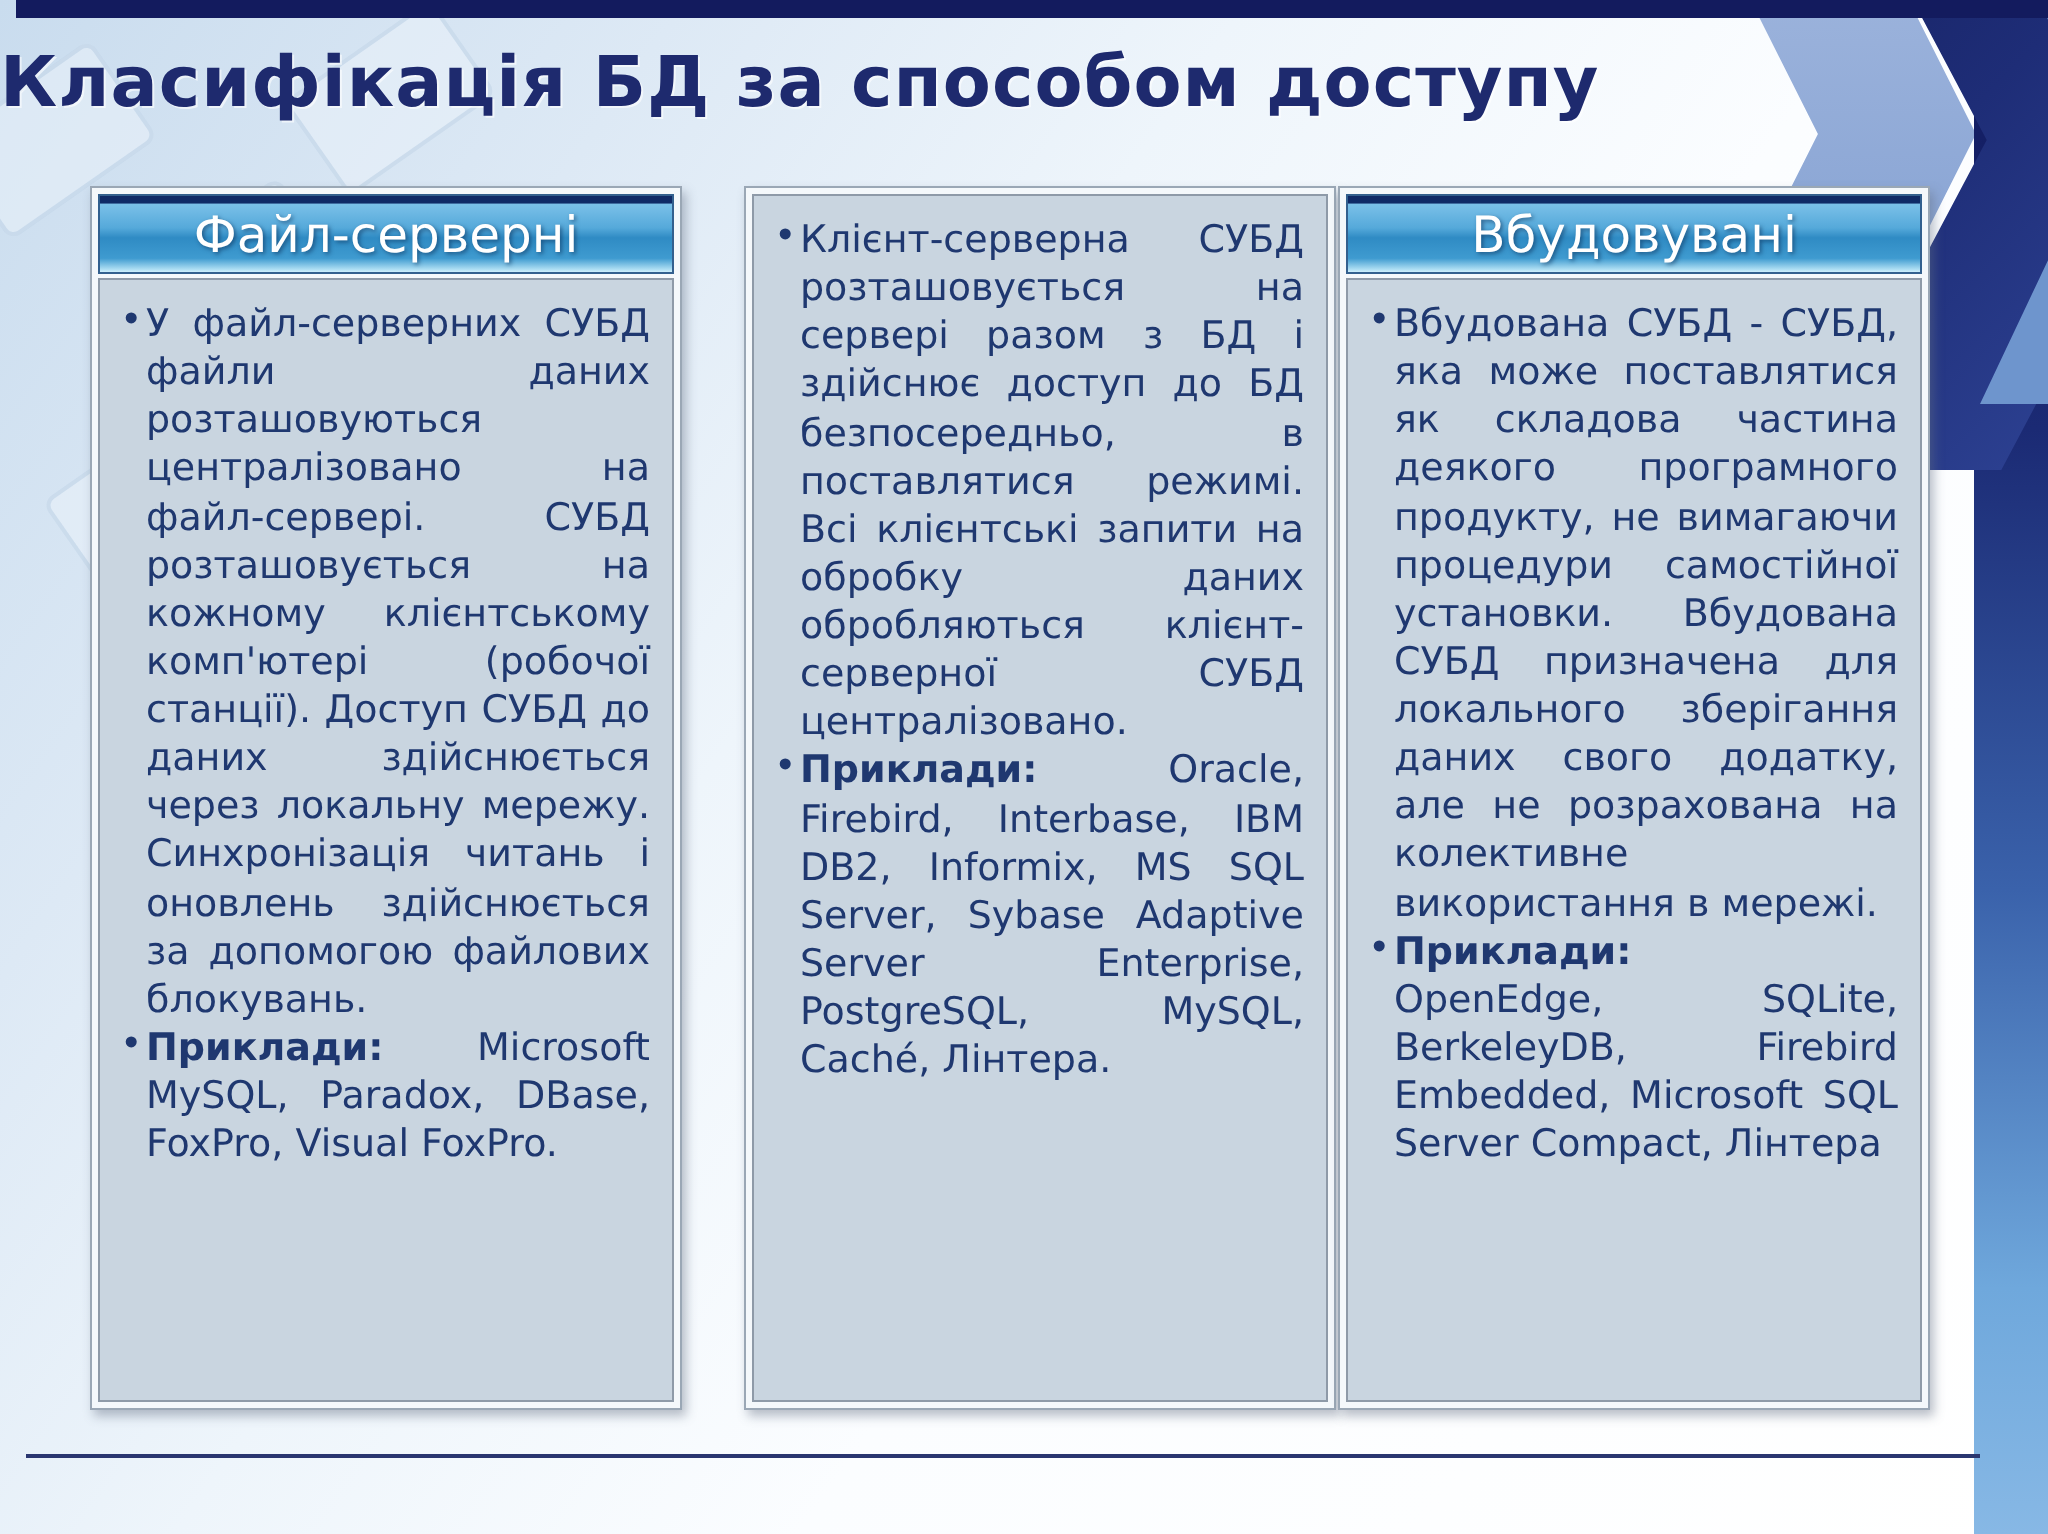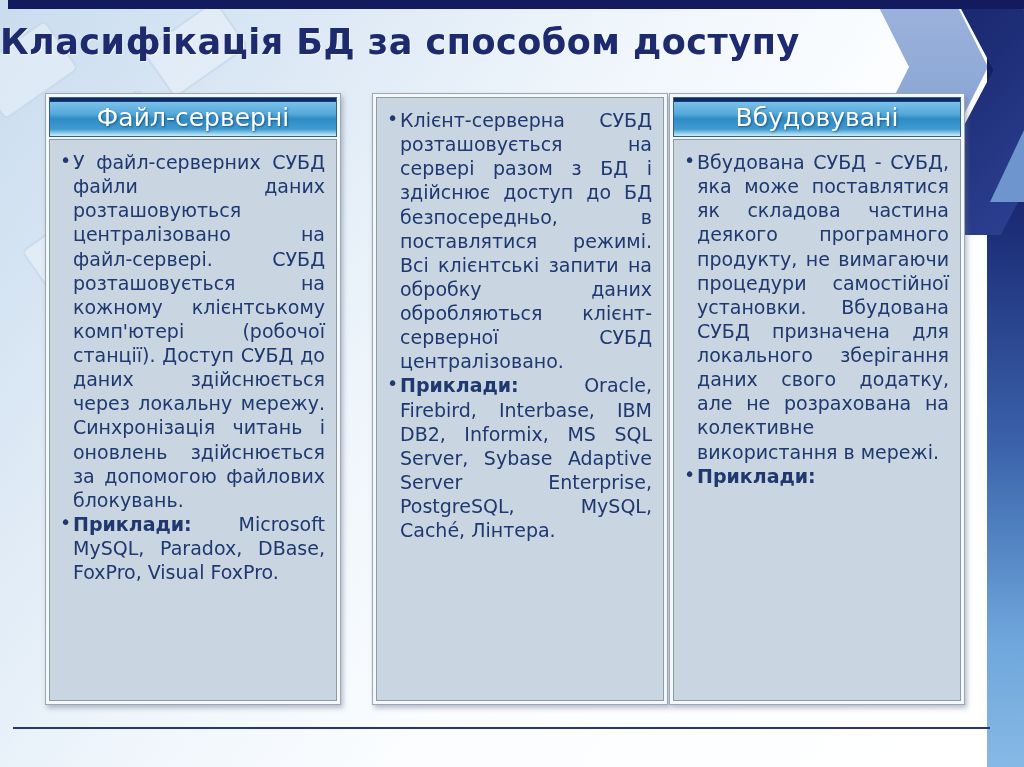--- a/index.html
+++ b/index.html
@@ -132,19 +132,19 @@
     <div class="panel-header">
       <span>Вбудовувані</span>
     </div>
     <div class="panel-body">
       <div class="bullet-item">
         <span class="bullet">•</span>
         <p>Вбудована СУБД - СУБД, яка може поставлятися як складова частина деякого програмного продукту, не вимагаючи процедури самостійної установки. Вбудована СУБД призначена для локального зберігання даних свого додатку, але не розрахована на колективне використання в мережі.</p>
       </div>
       <div class="bullet-item">
         <span class="bullet">•</span>
-        <p><b class="exlabel block">Приклади:</b> </p>
+        <p><b class="exlabel block">Приклади:</b> <span>OpenEdge, SQLite, BerkeleyDB, Firebird Embedded, Microsoft SQL Server Compact, Лінтера</span></p>
       </div>
     </div>
   </section>
 
   <div class="footer-line"></div>
 </div>
 
 </body></html>

